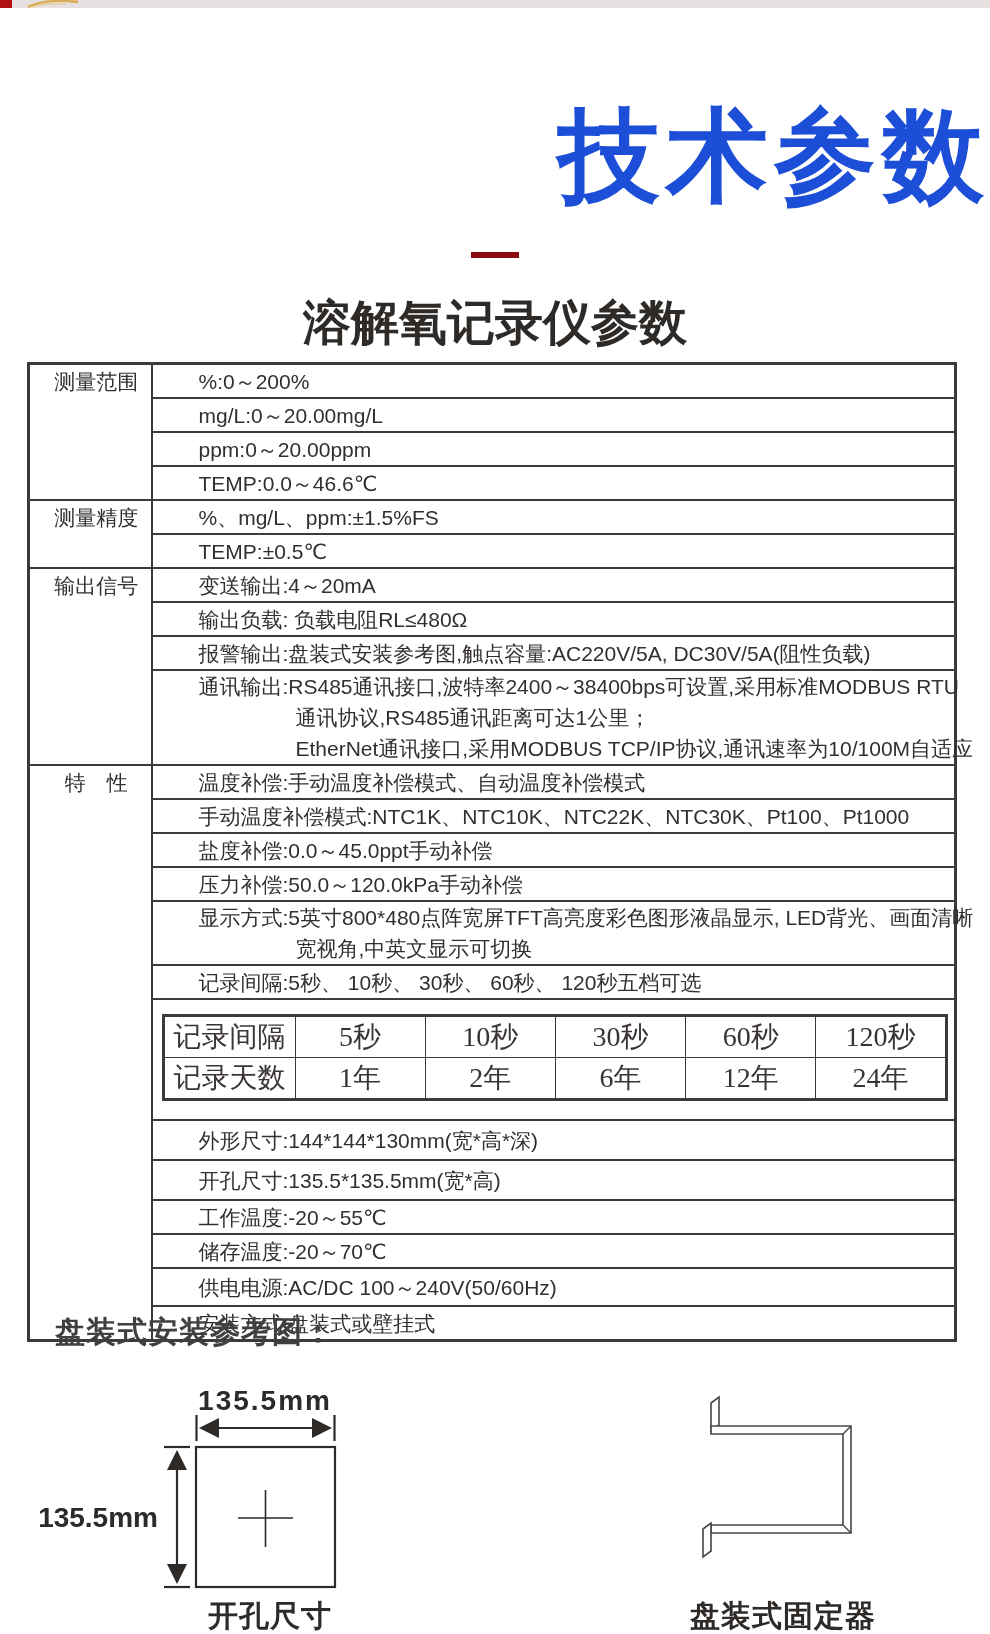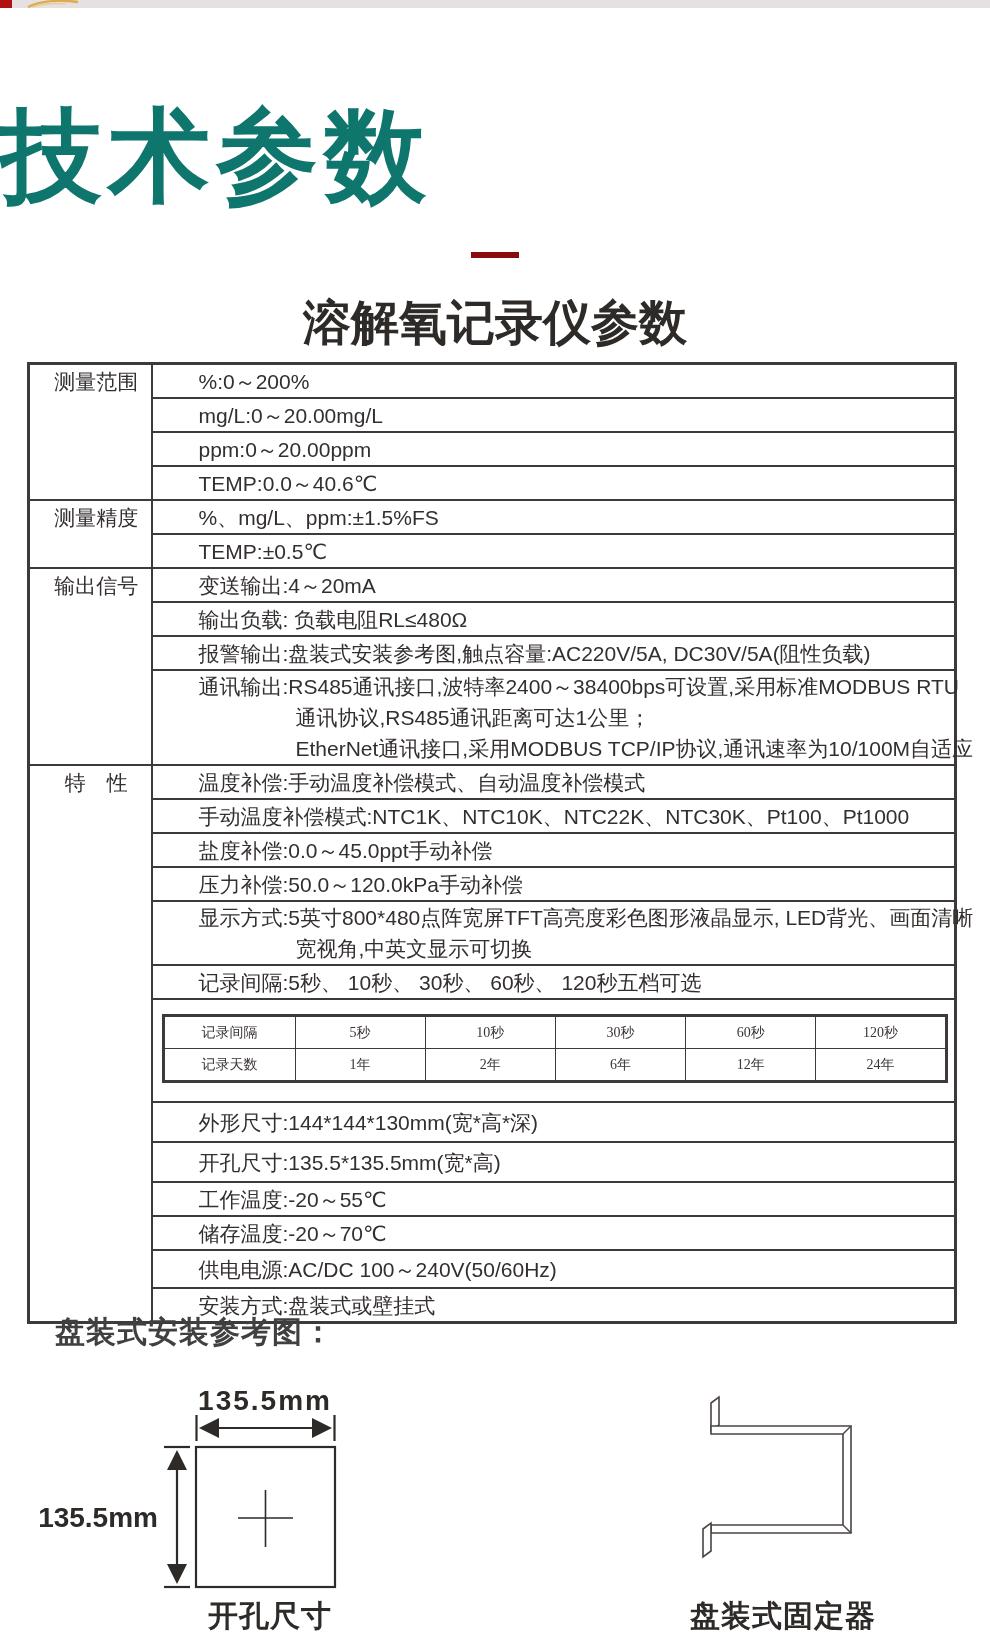--- a/index.html
+++ b/index.html
@@ -7,22 +7,22 @@
     width:990px;height:1634px;position:relative;background:#ffffff;
     font-family:"Liberation Sans","DejaVu Sans",sans-serif;
     color:#332f2e;overflow:hidden;
   }
   
   .topbar{position:absolute;left:0;top:0;width:990px;height:8px;background:#e6e0e0;}
   .topbar .red-sliver{position:absolute;left:0;top:0;width:12px;height:8px;background:#b01212;}
   .topbar svg{position:absolute;left:26px;top:0;}
 
   .page-title{
-    position:absolute;left:0;top:96px;width:990px;text-align:left;
-    font-size:102px;font-weight:900;letter-spacing:6px;color:#0f766e;line-height:1.18;
+    position:absolute;left:0;top:96px;width:990px;text-align:right;
+    font-size:102px;font-weight:900;letter-spacing:6px;color:#1d4ed8;line-height:1.18;
   }
   .red-divider{position:absolute;left:471px;top:252px;width:48px;height:6px;background:#8a0b0b;}
   .page-subtitle{
     position:absolute;left:0;top:291px;width:990px;text-align:center;
     font-size:48px;font-weight:700;color:#2d2a28;
   }
 
   
   table.spec{
     position:absolute;left:27px;top:362px;width:930px;
@@ -41,21 +41,21 @@
 
   
   td.tabcell{padding:14px 0 18px 9px;vertical-align:top;}
   table.inner{
     border-collapse:collapse;table-layout:fixed;width:786px;
     border:3px solid #3e3a39;
     font-family:"Liberation Serif","DejaVu Serif",serif;
   }
   table.inner td{
     border:1.5px solid #3e3a39;height:29px;text-align:center;
-    font-size:14px;font-weight:400;color:#3a3534;
+    font-size:28px;font-weight:400;color:#3a3534;
   }
 
   
   .mount-heading{
     position:absolute;left:55px;top:1312px;
     font-size:30px;font-weight:800;color:#404040;letter-spacing:1px;
   }
   .diagram{position:absolute;}
   .caption{
     position:absolute;text-align:center;
@@ -100,21 +100,21 @@
           <div class="line">mg/L:0～20.00mg/L</div>
         </td>
       </tr>
   <tr class="h32">
         <td class="val">
           <div class="line">ppm:0～20.00ppm</div>
         </td>
       </tr>
   <tr class="h32">
         <td class="val">
-          <div class="line">TEMP:0.0～40.6℃</div>
+          <div class="line">TEMP:0.0～46.6℃</div>
         </td>
       </tr>
 
   <tr class="h32">
     <td class="hdr" rowspan="2">
           <div class="line">测量精度</div>
         </td>
     <td class="val">
           <div class="line">%、mg/L、ppm:±1.5%FS</div>
         </td>

